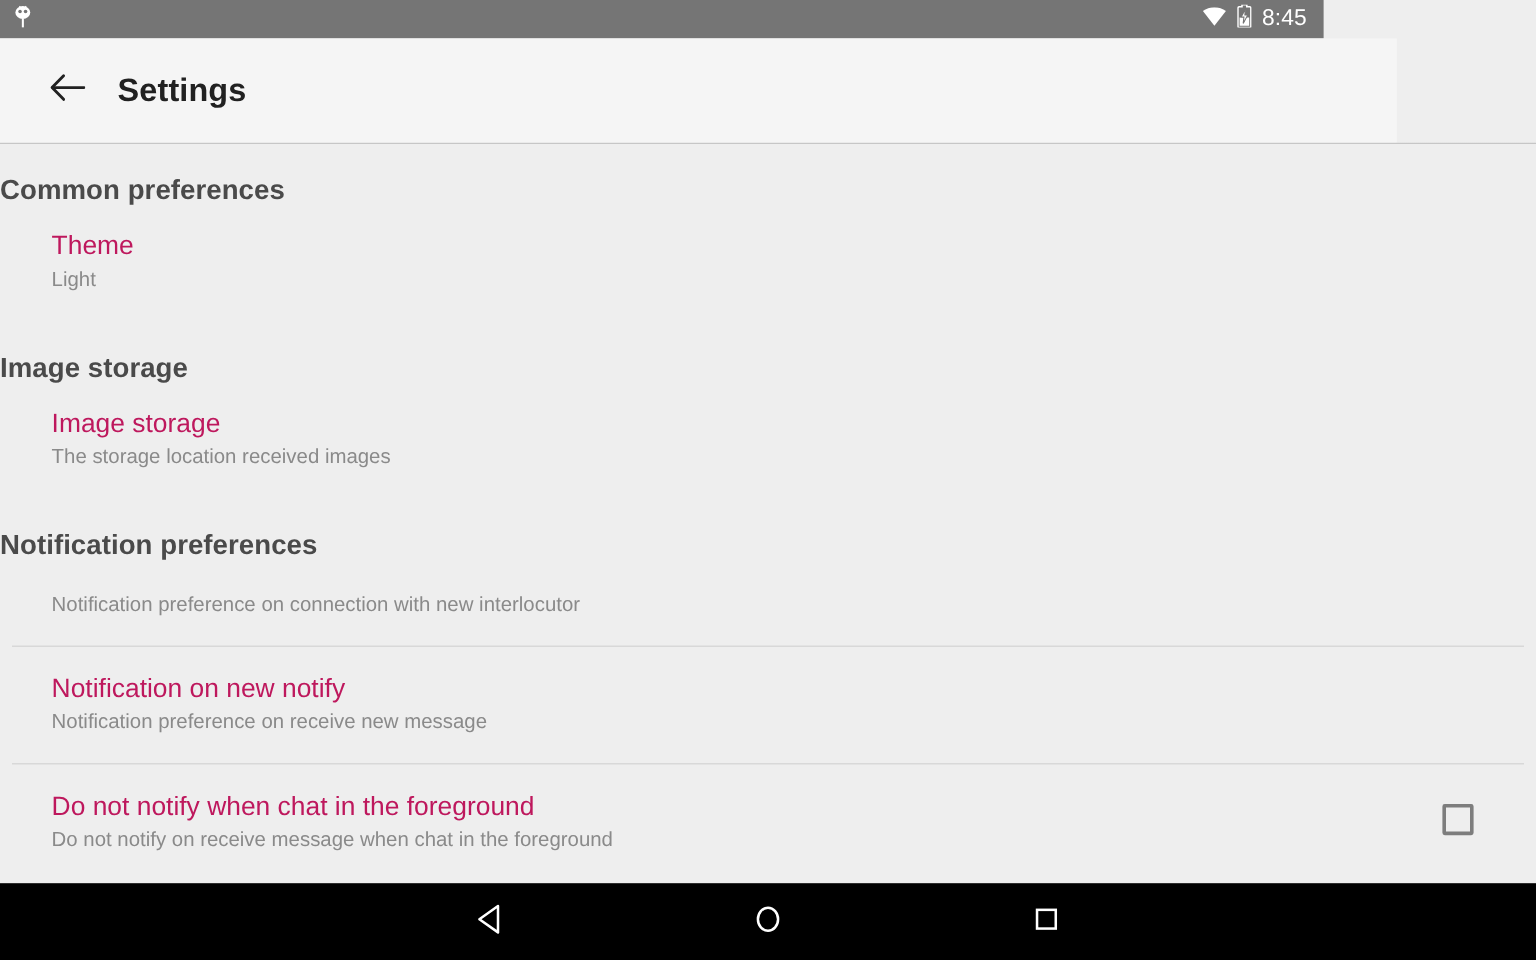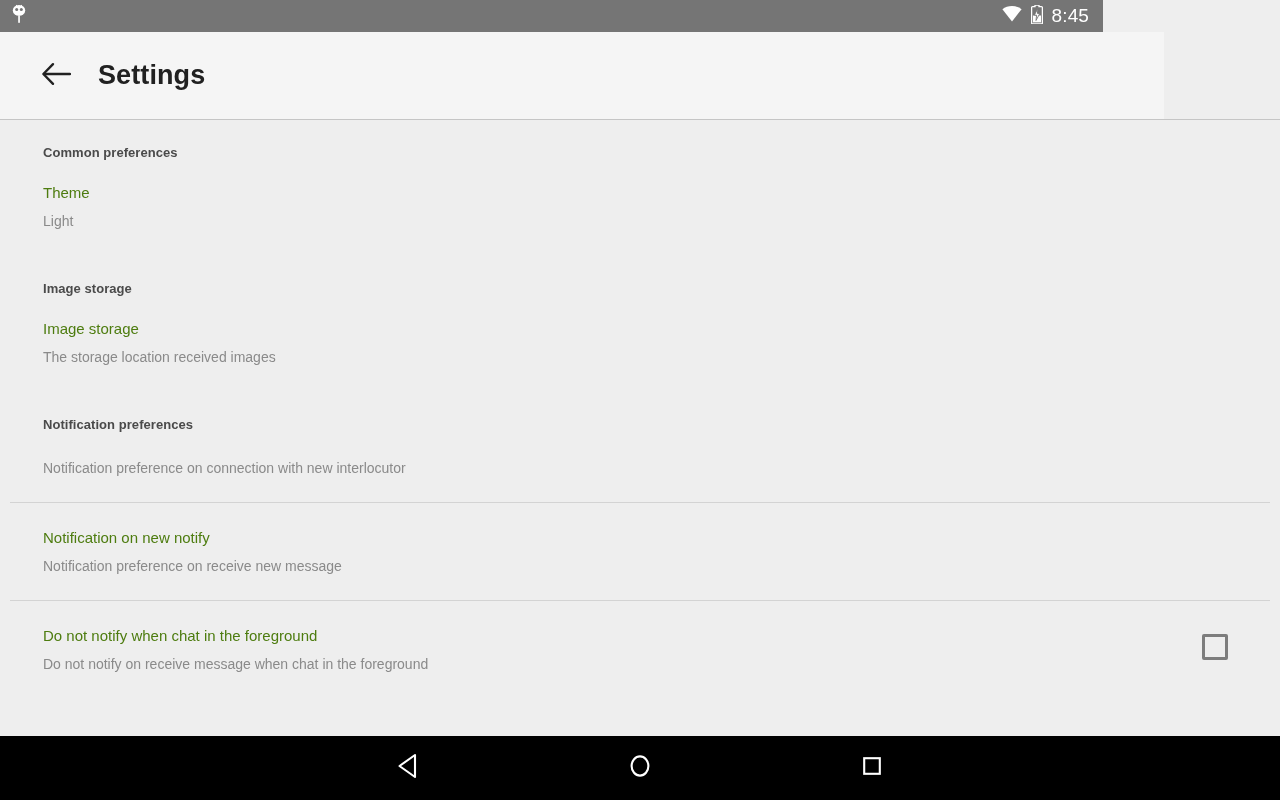--- a/index.html
+++ b/index.html
@@ -88,46 +88,45 @@
   #content {
     position: absolute;
     top: 120px; left: 0;
     width: 1280px;
     height: 616px;
     background: #eeeeee;
     overflow: hidden;
   }
 
   .section-header {
-    font-size: 13px;
+    font-size: 23px;
     font-weight: bold;
     color: #4a4a4a;
-    padding-left: 43px;
     letter-spacing: .05px;
   }
 
   .pref-row {
     position: relative;
     padding-left: 43px;
     padding-right: 52px;
     display: flex;
     align-items: flex-start;
     justify-content: space-between;
     cursor: pointer;
   }
   .pref-text { flex: 1 1 auto; min-width: 0; }
 
   .pref-title {
-    font-size: 15px;
+    font-size: 22px;
     font-weight: 400;
-    color: #4d7c0f;
+    color: #be185d;
     line-height: 26px;
   }
   .pref-summary {
-    font-size: 14px;
+    font-size: 17px;
     font-weight: 400;
     color: #8a8a8a;
     line-height: 24px;
     margin-top: 3px;
   }
 
   .divider {
     height: 1px;
     background: #d3d3d3;
     margin: 0 10px;

